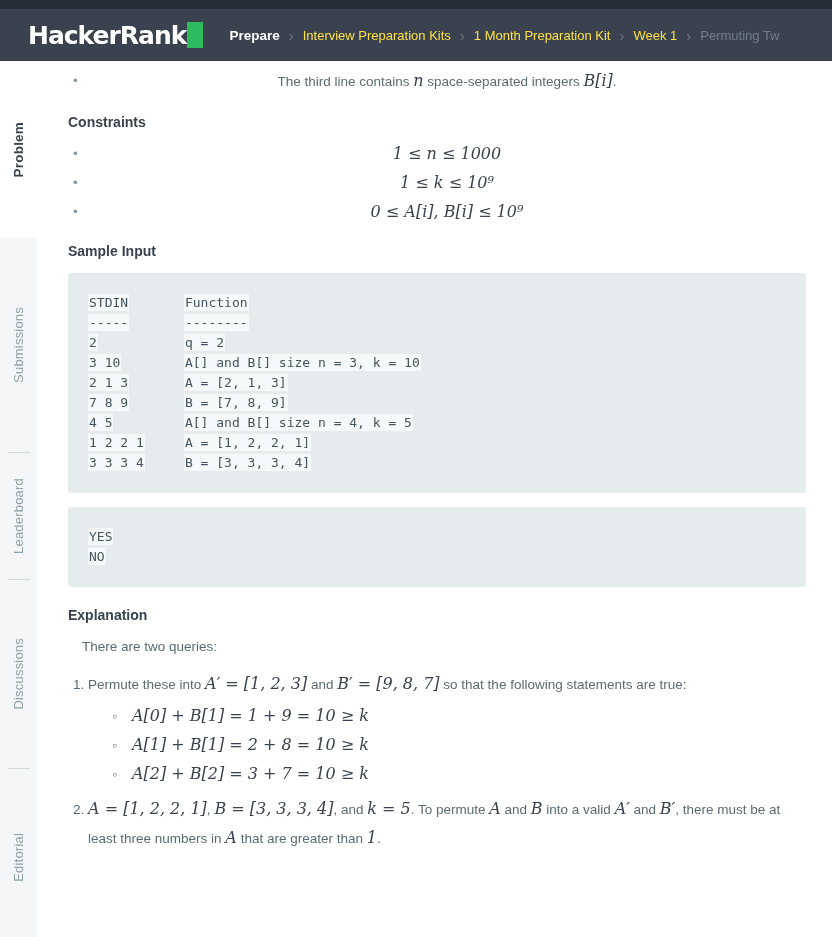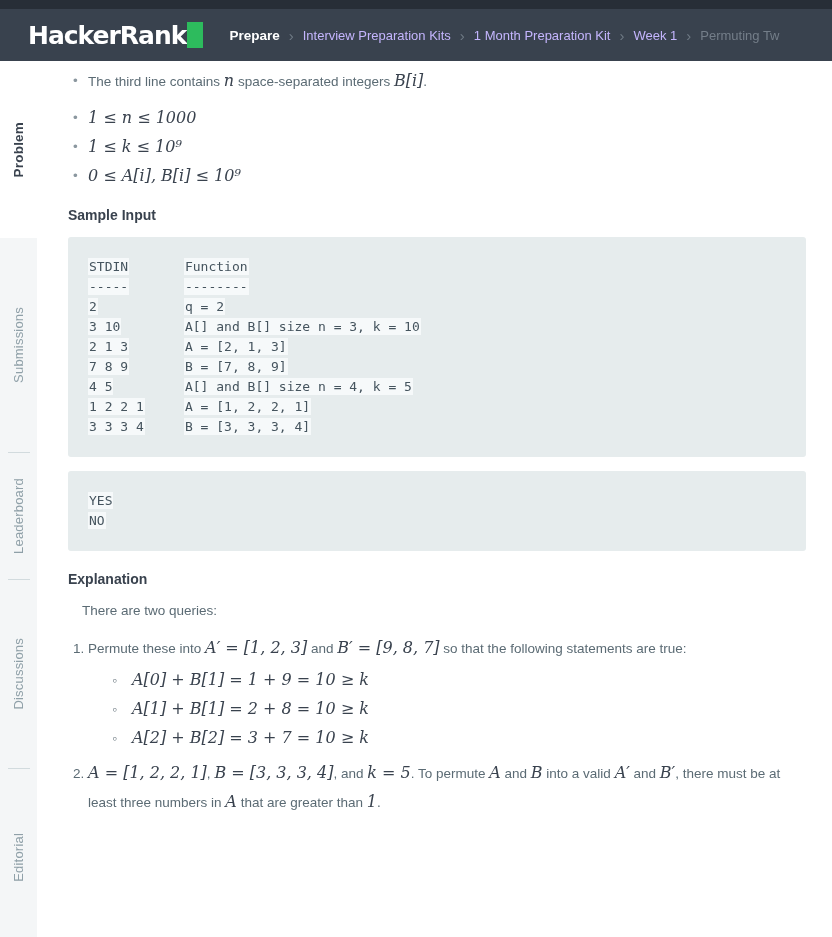--- a/index.html
+++ b/index.html
@@ -17,21 +17,21 @@
     display: flex; align-items: center;
     padding-left: 28px; white-space: nowrap; overflow: hidden;
   }
   .logo { display: flex; align-items: center; cursor: pointer; }
   .logo-text {
     color: #ffffff; font-weight: bold; font-size: 25px;
     letter-spacing: -1px; font-family: "DejaVu Sans", sans-serif;
   }
   .logo-block { width: 16px; height: 26px; background: #2dbb5d; margin-left: 1px; }
   .breadcrumb { display: flex; align-items: center; margin-left: 26px; font-size: 13px; }
-  .bc-item { color: #c4b5fd; cursor: pointer; }
+  .bc-item { color: #fde047; cursor: pointer; }
   .bc-item.first { color: #ffffff; font-weight: bold; font-size: 13.5px; }
   .bc-item.last { color: #747e89; cursor: default; }
   .bc-sep { color: #6f7a85; margin: 0 9px; font-size: 15px; line-height: 1; }
 
   
   .layout { display: flex; height: 884px; }
   .sidebar { width: 37px; flex: none; display: flex; flex-direction: column; }
   .tab { display: flex; align-items: center; justify-content: center; width: 100%; cursor: pointer; }
   .tab-problem { height: 177px; background: #ffffff; }
   .sidebar-rest { flex: 1; background: #f4f6f7; display: flex; flex-direction: column; align-items: center; }
@@ -50,21 +50,21 @@
 
   
   h3 { font-size: 14px; font-weight: bold; color: #39424e; margin: 0; }
   .txt, li, p { font-size: 13.5px; color: #5b6b74; }
   .m {
     font-family: "DejaVu Serif", serif; font-style: italic;
     font-size: 16px; color: #39424e;
   }
 
   ul.bullets { list-style: none; margin: 0; padding: 0; }
-  ul.bullets li { position: relative; padding-left: 20px; }
+  ul.bullets li { position: relative; padding-left: 20px; text-align: center; }
   ul.bullets li::before {
     content: "\2022"; position: absolute; left: 5px; color: #8b979f;
   }
   ul.intro { margin-top: 8px; }
   ul.intro li { line-height: 24px; }
   .h-constraints { margin-top: 20px; }
   ul.constraints { margin-top: 10px; }
   ul.constraints li { line-height: 28px; }
   .h-sample-input { margin-top: 16px; }
   .h-sample-output { margin-top: 18px; }
@@ -138,20 +138,21 @@
       </div>
     </div>
   </div>
 
   <div class="content">
 
     <ul class="bullets intro">
       <li><span>The third line contains </span><span class="m">n</span><span> space-separated integers </span><span class="m">B[i]</span><span>.</span></li>
     </ul>
 
+    <h3 class="h-constraints">Constraints</h3>
     <ul class="bullets constraints">
       <li><span class="m">1 ≤ n ≤ 1000</span></li>
       <li><span class="m">1 ≤ k ≤ 10⁹</span></li>
       <li><span class="m">0 ≤ A[i], B[i] ≤ 10⁹</span></li>
     </ul>
 
     <h3 class="h-sample-input">Sample Input</h3>
     <pre class="codeblock"><div><span class="hl">STDIN</span>       <span class="hl">Function</span></div><div><span class="hl">-----</span>       <span class="hl">--------</span></div><div><span class="hl">2</span>           <span class="hl">q = 2</span></div><div><span class="hl">3 10</span>        <span class="hl">A[] and B[] size n = 3, k = 10</span></div><div><span class="hl">2 1 3</span>       <span class="hl">A = [2, 1, 3]</span></div><div><span class="hl">7 8 9</span>       <span class="hl">B = [7, 8, 9]</span></div><div><span class="hl">4 5</span>         <span class="hl">A[] and B[] size n = 4, k = 5</span></div><div><span class="hl">1 2 2 1</span>     <span class="hl">A = [1, 2, 2, 1]</span></div><div><span class="hl">3 3 3 4</span>     <span class="hl">B = [3, 3, 3, 4]</span></div></pre>
 
     <pre class="codeblock"><div><span class="hl">YES</span></div><div><span class="hl">NO</span></div></pre>

